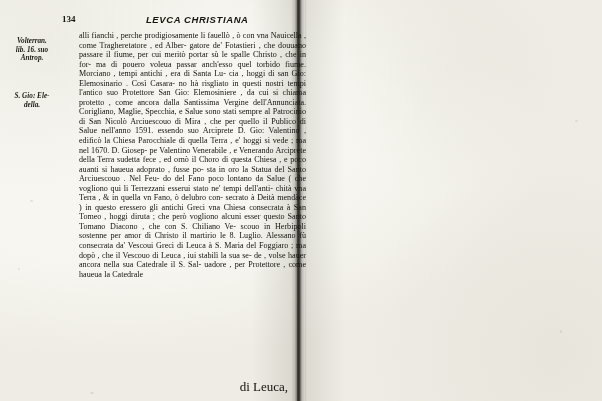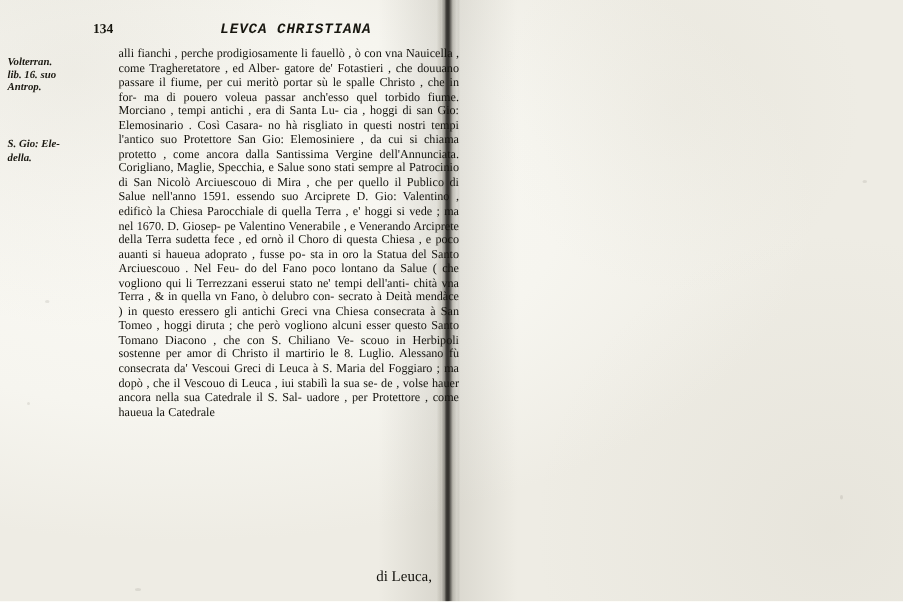--- a/index.html
+++ b/index.html
@@ -99,21 +99,21 @@
 
   .folio {
     font-style: normal;
     font-weight: bold;
     font-size: 9px;
     letter-spacing: 0px;
   }
   .runhead-title {
     flex: 1;
     text-align: center;
-    font-family: Liberation Mono, monospace;
+    font-family: Liberation Sans, sans-serif;
     margin-left: 32px;
   }
 
   
   .col {
     position: absolute;
     font-size: 8.1px;
     line-height: 9.55px;
     text-align: justify;
     text-justify: inter-word;
@@ -121,35 +121,36 @@
     hyphens: none;
     color: #13120d;
     white-space: pre-line;
     word-spacing: 0.2px;
   }
   .col-left  { left: 79px;  top: 31px; width: 227px; }
 
   
   .catchword {
     position: absolute;
-    font-size: 10px;
+    font-size: 13px;
     text-align: right;
     color: #13120d;
   }
   .catch-left  { left: 150px; top: 379px; width: 138px; }
 
   
   .marginal {
     position: absolute;
     font-style: italic;
     font-weight: bold;
     font-size: 7.2px;
     line-height: 8.6px;
     color: #1a1811;
     white-space: pre-line;
+    text-align: center;
   }
   .marg-volterran { left: 5px;   top: 37px;  width: 54px; }
   .marg-elemosin  { left: 5px;   top: 92px;  width: 54px; }
 
   
   .fleck { position: absolute; background: rgba(70,65,52,0.11); border-radius: 50%; pointer-events: none; }
 </style>
 </head>
 <body>
 

